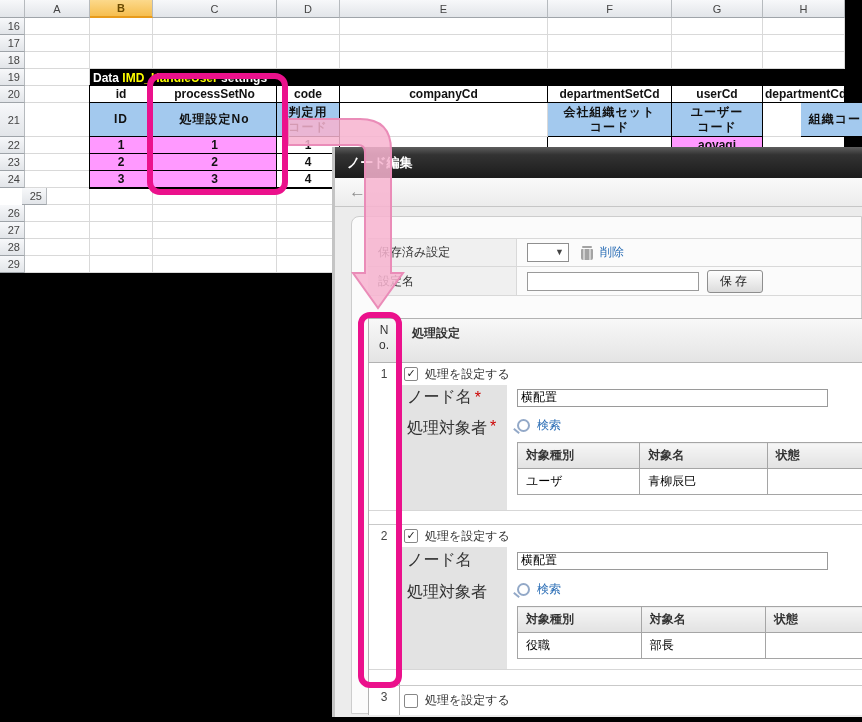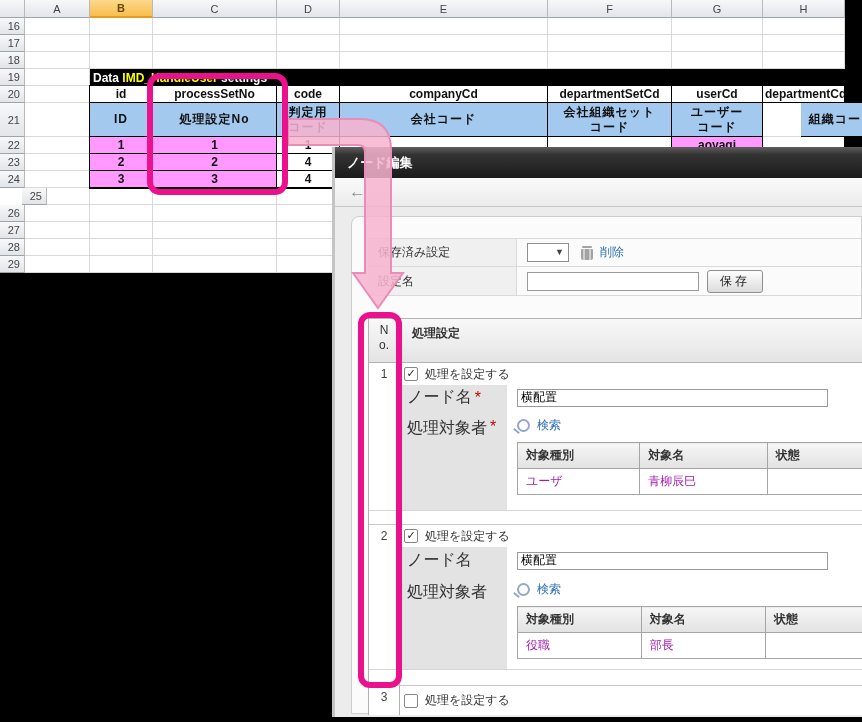--- a/index.html
+++ b/index.html
@@ -70,21 +70,21 @@
   .row-tg{display:flex;}
   .row-tg .lblcell{align-items:flex-start;padding-top:8px;}
   .tg-val{flex:1;min-width:0;padding:6px 0 0 10px;}
   .search-line{display:flex;align-items:center;height:18px;}
   .mag{display:inline-block;width:9px;height:9px;border:2px solid #93a9c8;border-radius:50%;position:relative;margin-right:7px;}
   .mag::after{content:'';position:absolute;width:7px;height:2px;background:#93a9c8;left:-6px;bottom:-2px;transform:rotate(40deg);}
   .req{color:#c00;margin-left:3px;}
   .sub{border-collapse:collapse;margin-top:8px;table-layout:fixed;}
   .sub th{background:linear-gradient(#f6f6f6,#e2e2e2);border:1px solid #a5a5a5;font-weight:bold;text-align:left;
           padding:4px 8px;font-size:12px;height:26px;box-sizing:border-box;color:#333;overflow:hidden;white-space:nowrap;}
-  .sub td{border:1px solid #a5a5a5;background:#fff;padding:4px 8px;font-size:12px;height:26px;box-sizing:border-box;color:#a21caf;overflow:hidden;white-space:nowrap;margin-top:48px;}
+  .sub td{border:1px solid #a5a5a5;background:#fff;padding:4px 8px;font-size:12px;height:26px;box-sizing:border-box;color:#000000;overflow:hidden;white-space:nowrap;margin-top:48px;}
   .c1{width:165px;} .c2{width:174px;} .c3{width:160px;}
   .tg-sp{height:15px;} .tg-sp2{height:10px;}
   .mt-gap{display:flex;height:13px;border-bottom:1px solid #c9c9c9;background:#fff;}
   .mt-gap.h15{height:15px;}
   
   #ann{position:absolute;left:0;top:0;z-index:50;pointer-events:none;}
 </style>
 </head>
 <body>
 
@@ -232,21 +232,20 @@
       <div class="xcell" style="left: 153px; top: 86px; width: 124px; height: 17px;">processSetNo</div>
       <div class="xcell" style="left: 277px; top: 86px; width: 63px; height: 17px;">code</div>
       <div class="xcell" style="left: 340px; top: 86px; width: 208px; height: 17px;">companyCd</div>
       <div class="xcell" style="left: 548px; top: 86px; width: 124px; height: 17px;">departmentSetCd</div>
       <div class="xcell" style="left: 672px; top: 86px; width: 91px; height: 17px;">userCd</div>
       <div class="xcell clip" style="left: 763px; top: 86px; width: 82px; height: 17px;">departmentCd</div>
       <div class="xcell xlb" style="left: 90px; top: 103px; width: 63px; height: 34px;">ID</div>
       <div class="xcell xlb" style="left: 153px; top: 103px; width: 124px; height: 34px;">処理設定No</div>
       <div class="xcell xlb" style="left: 277px; top: 103px; width: 63px; height: 34px;">判定用
 コード</div>
-      <div class="xcell xlb" style="left: 340px; top: 103px; width: 208px; height: 34px;">会社コード</div>
       <div class="xcell xlb" style="left: 548px; top: 103px; width: 124px; height: 34px;">会社組織セット
 コード</div>
       <div class="xcell xlb" style="left: 672px; top: 103px; width: 91px; height: 34px;">ユーザー
 コード</div>
       <div class="xcell xlb" style="left: 801px; top: 103px; width: 82px; height: 34px;">組織コード</div>
       <div class="xcell pink" style="left: 90px; top: 137px; width: 63px; height: 17px;">1</div>
       <div class="xcell pink" style="left: 153px; top: 137px; width: 124px; height: 17px;">1</div>
       <div class="xcell" style="left: 277px; top: 137px; width: 63px; height: 17px;">1</div>
       <div class="xcell" style="left: 340px; top: 137px; width: 208px; height: 17px;"></div>
       <div class="xcell" style="left: 548px; top: 137px; width: 124px; height: 17px;"></div>

